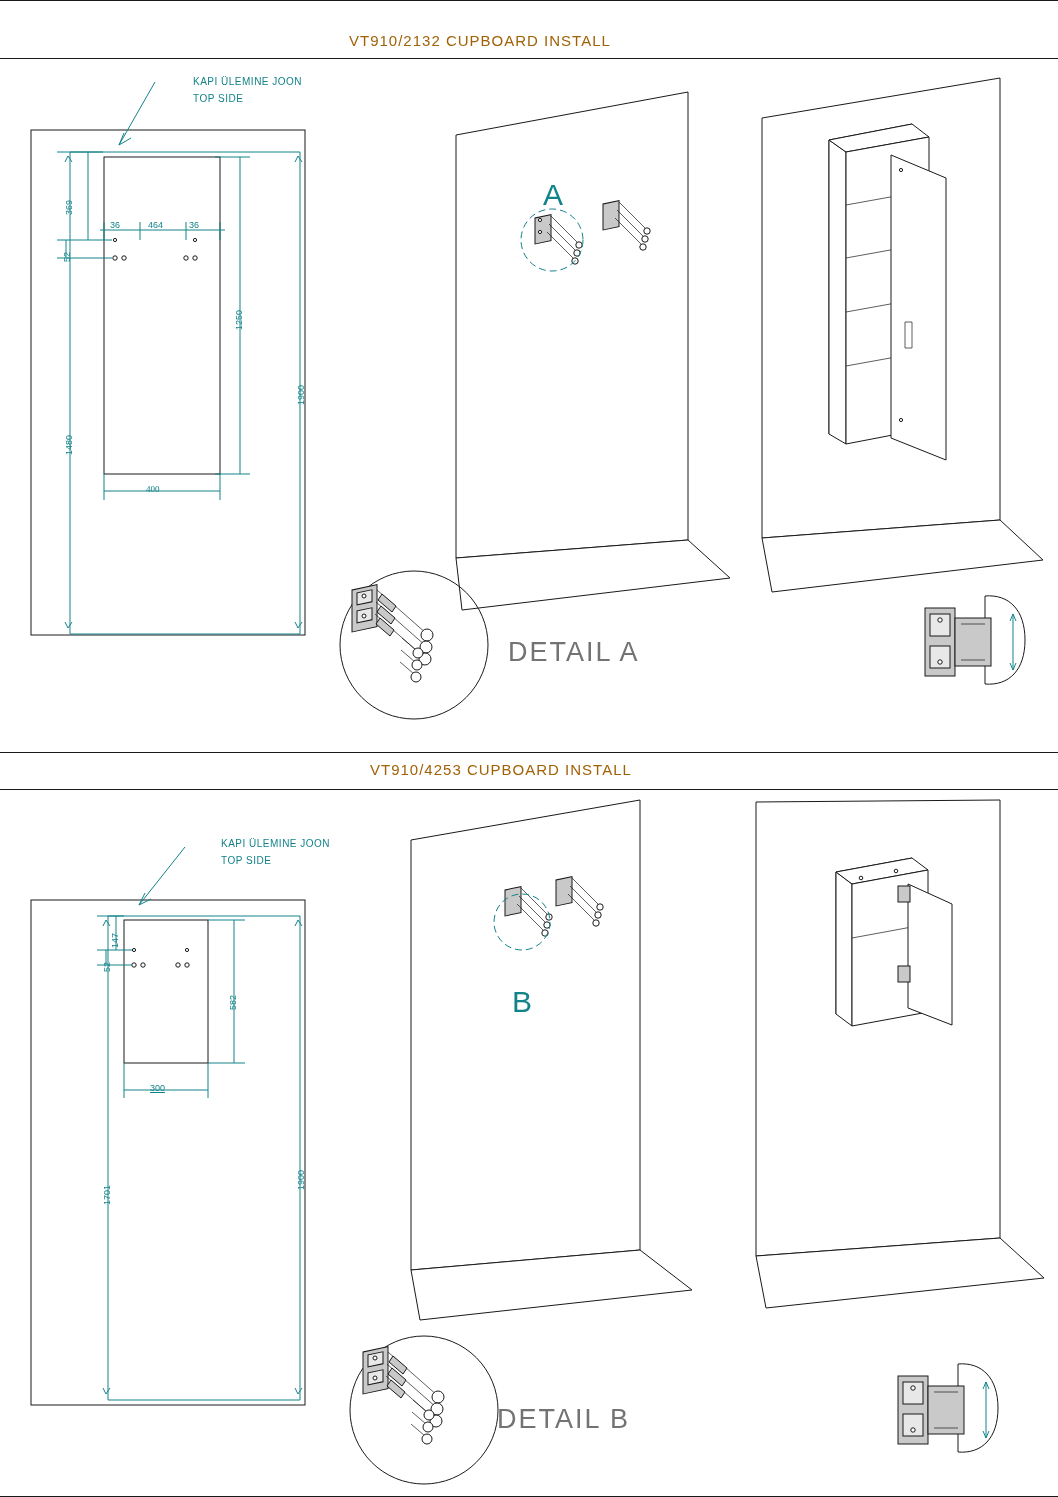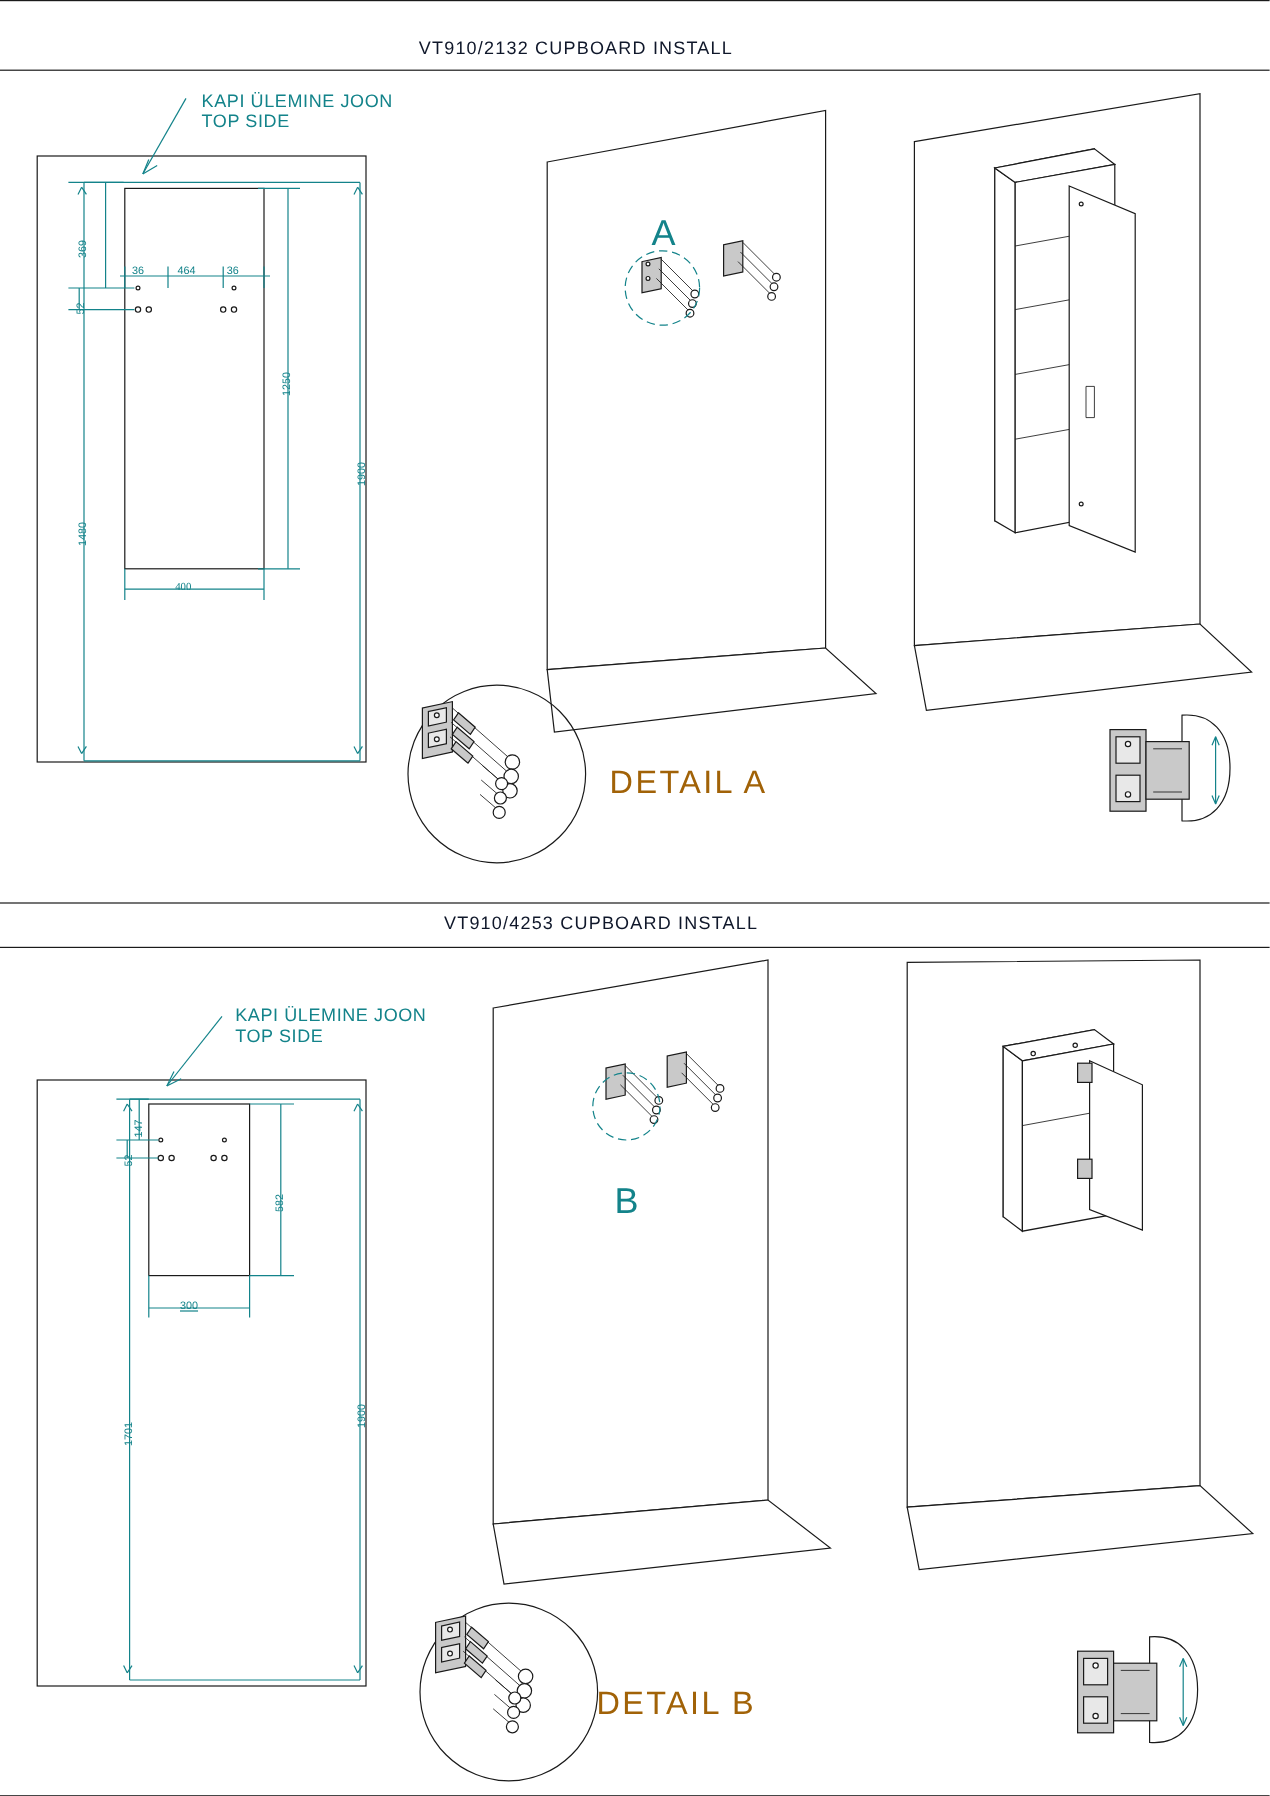--- a/index.html
+++ b/index.html
@@ -1,23 +1,23 @@
 <!DOCTYPE html>
 <html><head>
 <meta charset="utf-8">
 <style>
   html,body{margin:0;padding:0;background:#ffffff;}
   body{width:1058px;height:1497px;position:relative;font-family:"Liberation Sans",sans-serif;overflow:hidden;}
   .sheet{position:absolute;inset:0;}
   .hr{position:absolute;left:0;width:1058px;height:1px;background:#1a1a1a;}
-  .title{position:absolute;font-size:15px;letter-spacing:1px;color:#0f172a;font-family:"Liberation Sans",sans-serif;white-space:nowrap;}
+  .title{position:absolute;font-size:15px;letter-spacing:1px;color:#a16207;font-family:"Liberation Sans",sans-serif;white-space:nowrap;}
   .dim{position:absolute;font-size:9px;color:#13838a;white-space:nowrap;}
   .dimv{position:absolute;font-size:9px;color:#13838a;white-space:nowrap;transform-origin:0 0;transform:rotate(-90deg);}
-  .note{position:absolute;font-size:15px;color:#13838a;white-space:nowrap;letter-spacing:.5px;}
-  .detail{position:absolute;font-size:27px;color:#a16207;letter-spacing:2px;white-space:nowrap;}
+  .note{position:absolute;font-size:10px;color:#13838a;white-space:nowrap;letter-spacing:.5px;margin-left:25px;}
+  .detail{position:absolute;font-size:27px;color:#737373;letter-spacing:2px;white-space:nowrap;}
   .bigletter{position:absolute;font-size:30px;color:#13838a;white-space:nowrap;}
   svg{position:absolute;left:0;top:0;overflow:visible;}
   .k{stroke:#1a1a1a;fill:none;stroke-width:1;}
   .kf{stroke:#1a1a1a;stroke-width:1;fill:#ffffff;}
   .kg{stroke:#1a1a1a;stroke-width:1;fill:#e8e8e8;}
   .kd{stroke:#1a1a1a;stroke-width:1;fill:#c9c9c9;}
   .t{stroke:#13838a;fill:none;stroke-width:1;}
   .tdash{stroke:#13838a;fill:none;stroke-width:1;stroke-dasharray:7 4;}
   .thin{stroke:#1a1a1a;fill:none;stroke-width:.7;}
 </style>

